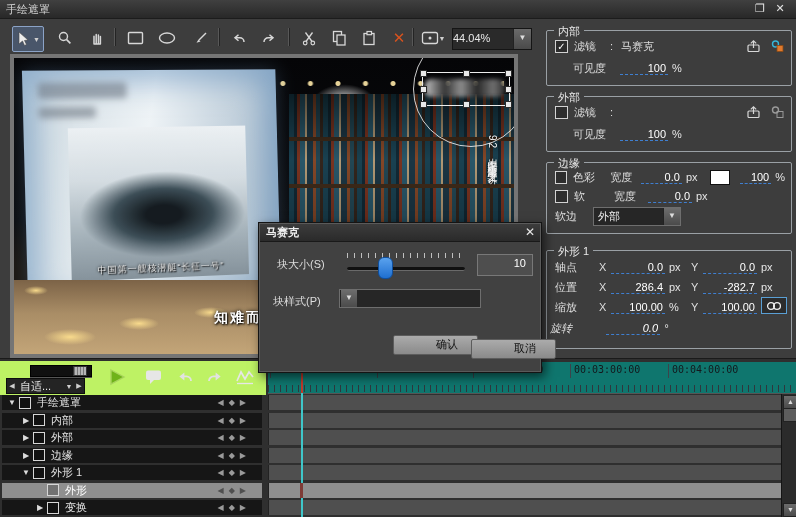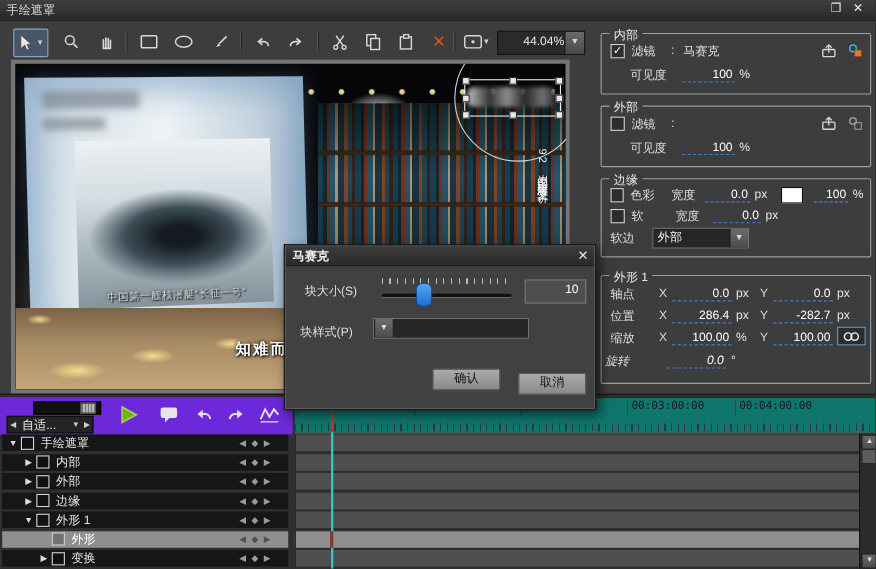--- a/index.html
+++ b/index.html
@@ -15,21 +15,21 @@
   .winbtn{position:absolute;top:1px;width:16px;height:15px;text-align:center;line-height:15px;
           color:#e2e2e2;font-size:11px;font-weight:bold;}
   
   .tbtn{position:absolute;top:26px;width:26px;height:24px;display:flex;align-items:center;
         justify-content:center;border-radius:2px;}
   .tbtn.sel{background:#49566a;border:1px solid #8ba3c7;}
   .tsep{position:absolute;top:28px;width:1px;height:18px;background:#585858;box-shadow:1px 0 0 #242424;}
   .caret{color:#cfcfcf;font-size:8px;}
   .zoomdd{position:absolute;left:452px;top:28px;width:78px;height:20px;background:#2a2a2a;
           border:1px solid #151515;display:flex;}
-  .zoomdd .zval{flex:1;text-align:right;line-height:18px;color:#e8e8e8;}
+  .zoomdd .zval{flex:1;text-align:left;line-height:18px;color:#e8e8e8;}
   .zoomdd .zbtn{width:17px;background:linear-gradient(#6a6a6a,#4a4a4a);border-left:1px solid #222;
           color:#ddd;font-size:8px;text-align:center;line-height:18px;}
   
   .preview{left:10px;top:54px;width:500px;height:296px;border:4px solid #757575;background:#000;overflow:hidden;}
   .scene{position:absolute;inset:0;background:linear-gradient(180deg,#050507 0%,#0a0b0e 55%,#1a1510 70%);}
   .ceil-lights{position:absolute;left:40%;top:5%;width:58%;height:7%;
      background-image:radial-gradient(circle 2px at 50% 50%,#ffe9a8 0 2px,rgba(255,233,168,0) 3px);
      background-size:9.5% 100%;background-repeat:repeat-x;opacity:.9;}
   .flare{position:absolute;left:57%;top:6%;width:90px;height:55px;
      background:radial-gradient(ellipse closest-side,#fff 0 8%,rgba(255,255,255,.5) 35%,rgba(255,255,255,0) 70%);}
@@ -94,24 +94,24 @@
   .dlg-title span{padding-left:6px;color:#f0f0f0;font-weight:bold;}
   .dlg-close{position:absolute;right:6px;top:2px;color:#e8e8e8;font-weight:bold;font-size:12px;}
   .ticks{position:absolute;height:5px;
       background:repeating-linear-gradient(90deg,#c0c0c0 0 1px,rgba(0,0,0,0) 1px 7px);}
   .slider-track{position:absolute;height:3px;background:#101010;border-bottom:1px solid #6a6a6a;border-radius:2px;}
   .slider-handle{position:absolute;width:13px;height:20px;border-radius:6px;
       background:linear-gradient(#5aa2ee,#1f6fd0);border:1px solid #0f4f9e;}
   .valuebox{position:absolute;background:#4e4e4e;border:1px solid #787878;color:#fff;
       text-align:right;padding:2px 6px 0 0;}
   .dlgbtn{position:absolute;width:60px;height:18px;background:linear-gradient(#ababab,#8a8a8a);
-      border:1px solid #5c5c5c;border-radius:2px;color:#111;text-align:center;line-height:17px;}
+      border:1px solid #5c5c5c;border-radius:2px;color:#111;text-align:center;line-height:17px;padding-left:23px;}
   
   .tl{left:0;top:358px;width:796px;height:159px;background:#2f2f2f;border-top:1px solid #1a1a1a;}
-  .tl-head{position:absolute;left:0;top:2px;width:266px;height:34px;background:#6d28d9;}
+  .tl-head{position:absolute;left:0;top:2px;width:266px;height:34px;background:#bef264;}
   .mini-slider{position:absolute;left:30px;top:4px;width:60px;height:10px;background:#101010;
       border:1px solid #000;box-shadow:0 1px 0 #555;}
   .mini-handle{position:absolute;left:42px;top:0;width:12px;height:8px;background:#b5b5b5;
       border:1px solid #333;background-image:repeating-linear-gradient(90deg,#777 0 1px,transparent 1px 3px);}
   .fitdd{position:absolute;left:6px;top:17px;height:14px;display:flex;align-items:center;background:#242424;
       border:1px solid #0d0d0d;}
   .spin{width:10px;font-size:7px;color:#cfcfcf;text-align:center;}
   .fitval{width:44px;color:#e8e8e8;padding-left:3px;}
   .hbtn{position:absolute;top:2px;width:26px;height:28px;display:flex;align-items:center;justify-content:center;}
   .ruler{position:absolute;left:268px;top:3px;width:528px;height:31px;background:#0f766e;

